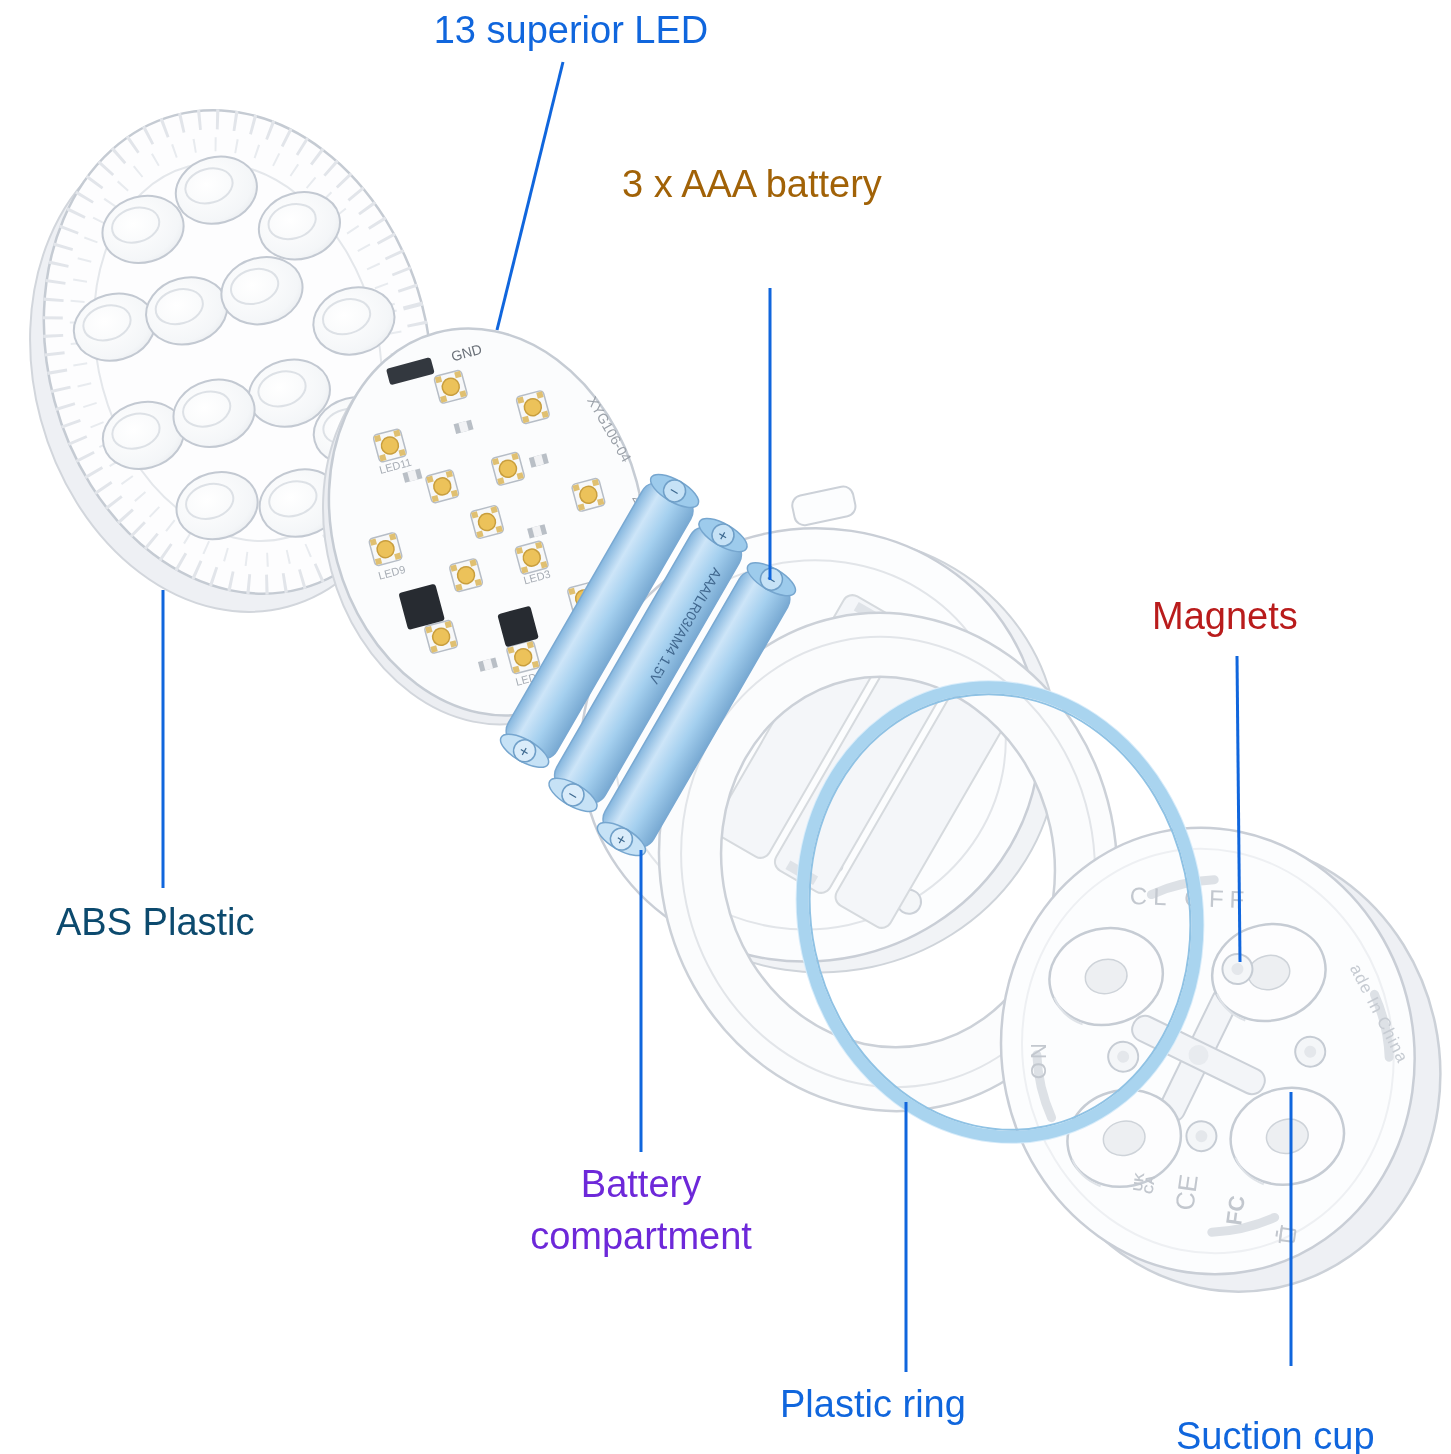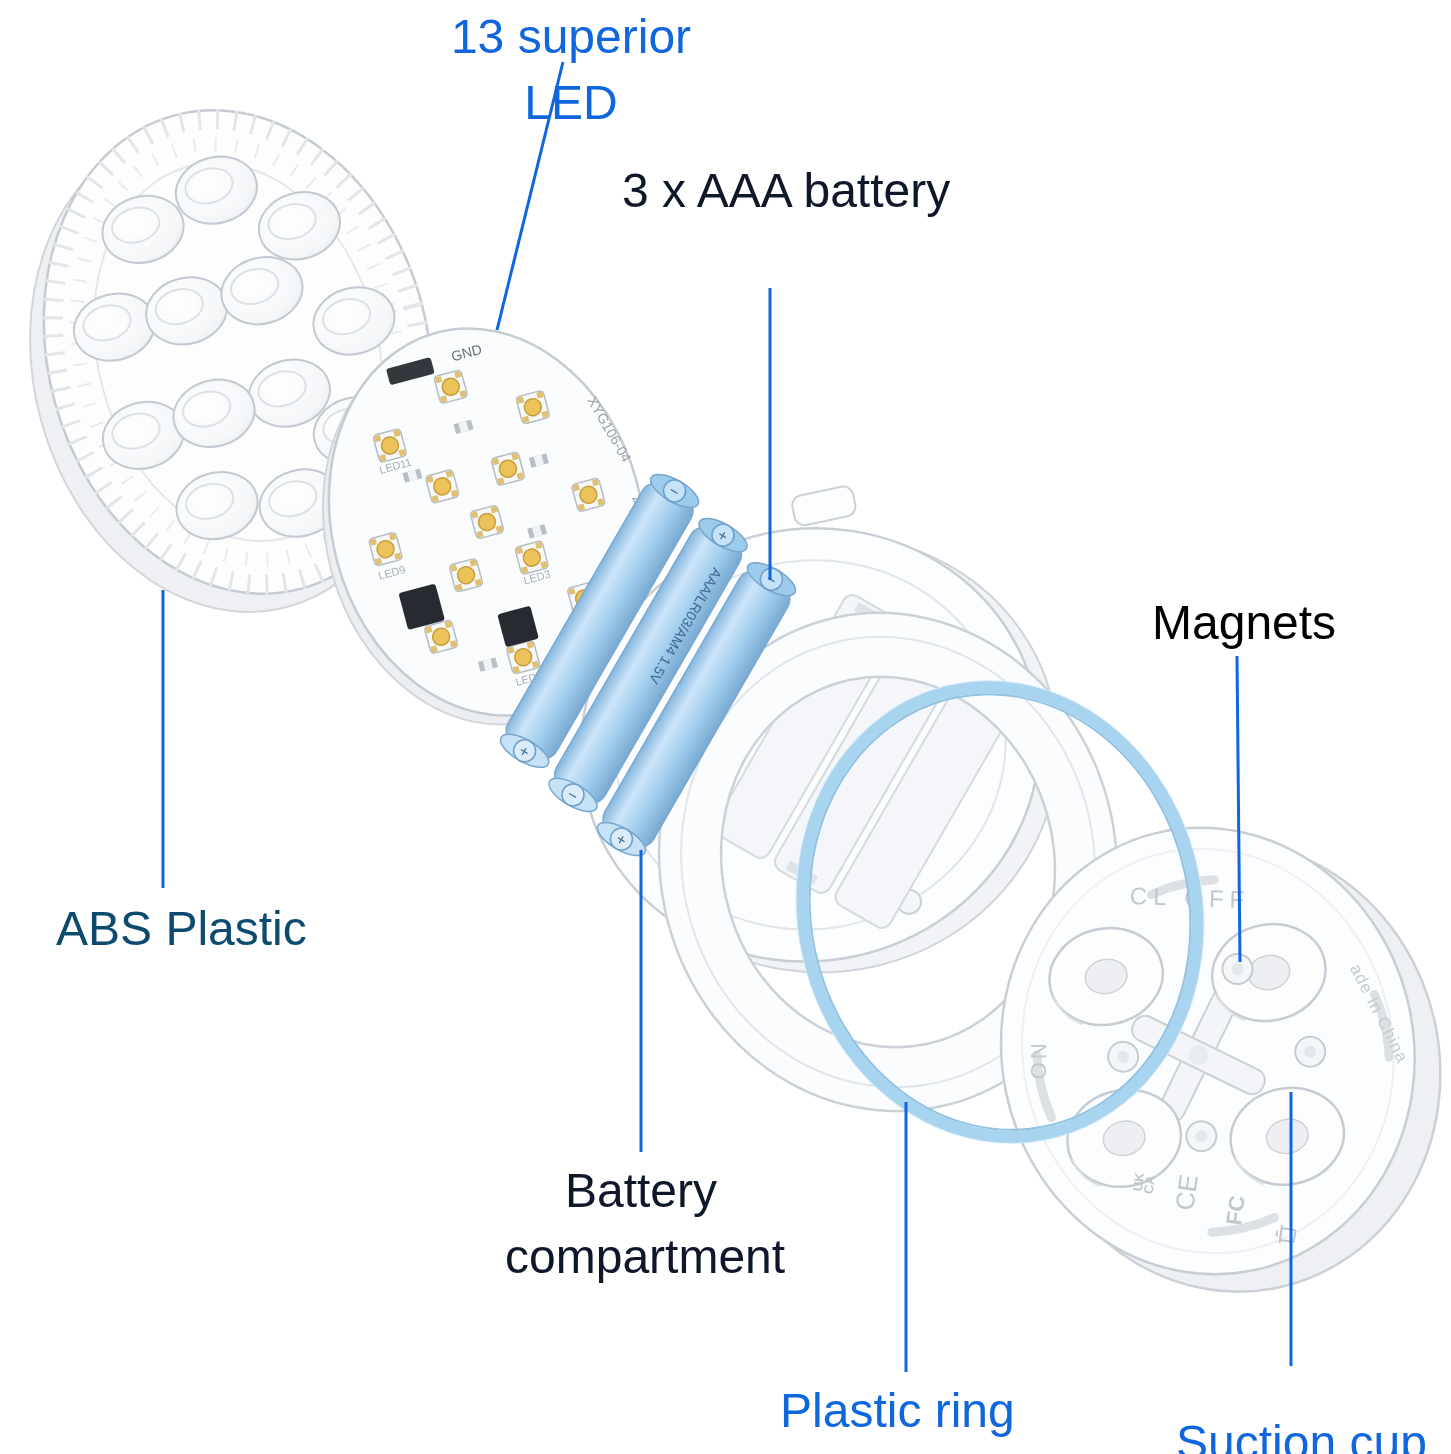--- a/index.html
+++ b/index.html
@@ -8,21 +8,21 @@
     width:1451px;
     height:1454px;
     background:#ffffff;
     font-family:"Liberation Sans", sans-serif;
     overflow:hidden;
   }
   .canvas svg{position:absolute;left:0;top:0;}
   .callout{
     position:absolute;
     color:#1066dd;
-    font-size:48px;
+    font-size:38px;
     line-height:1.38;
     white-space:nowrap;
   }
   .callout-center{text-align:center;white-space:normal;}
 </style>
 </head>
 <body>
 
 <div class="canvas">
 
@@ -247,29 +247,29 @@
     <line class="leader" x1="1237" y1="656" x2="1240" y2="962" stroke="#1066dd"></line>
     <line class="leader" x1="163" y1="590" x2="163" y2="888" stroke="#1066dd"></line>
     <line class="leader" x1="641" y1="850" x2="641" y2="1152" stroke="#1066dd"></line>
     <line class="leader" x1="906" y1="1102" x2="906" y2="1372" stroke="#1066dd"></line>
     <line class="leader" x1="1291" y1="1092" x2="1291" y2="1366" stroke="#1066dd"></line>
   </g>
 </svg>
 
 <div class="callout callout-center" style="left: 415px; top: 4px; width: 312px; color: rgb(16, 102, 221);">13 superior LED</div>
 
-<div class="callout" style="left: 622px; top: 158px; color: #0f172a;">
+<div class="callout" style="left: 622px; top: 158px; color: #a16207;">
   <div>3 x AAA battery</div>
 </div>
 
-<div class="callout" style="left: 1152px; top: 590px; color: #000000;">Magnets</div>
+<div class="callout" style="left: 1152px; top: 590px; color: #b91c1c;">Magnets</div>
 
 <div class="callout" style="left: 56px; top: 896px; color: #0c4a6e;">ABS Plastic</div>
 
-<div class="callout callout-center" style="left: 505px; top: 1158px; width: 272px; color: #0f172a;">
+<div class="callout callout-center" style="left: 505px; top: 1158px; width: 272px; color: #6d28d9;">
   <div>Battery</div>
   <div>compartment</div>
 </div>
 
 <div class="callout" style="left: 780px; top: 1378px; color: rgb(16, 102, 221);">Plastic ring</div>
 
 <div class="callout" style="left: 1176px; top: 1374px; color: rgb(16, 102, 221); margin-top: 36px;">Suction cup</div>
 
 </div>
 

